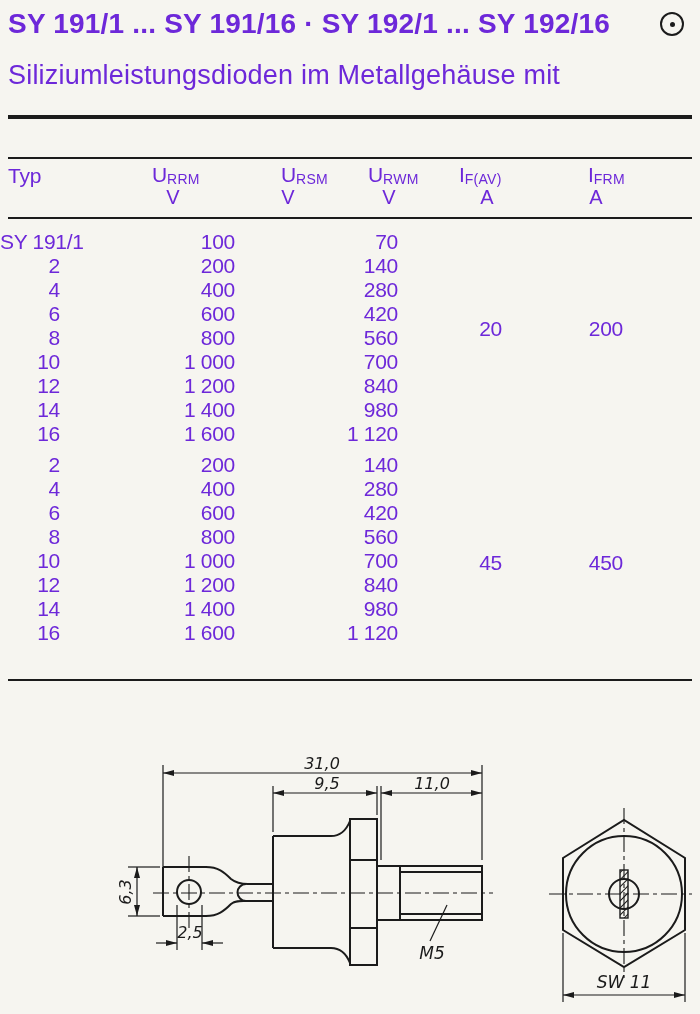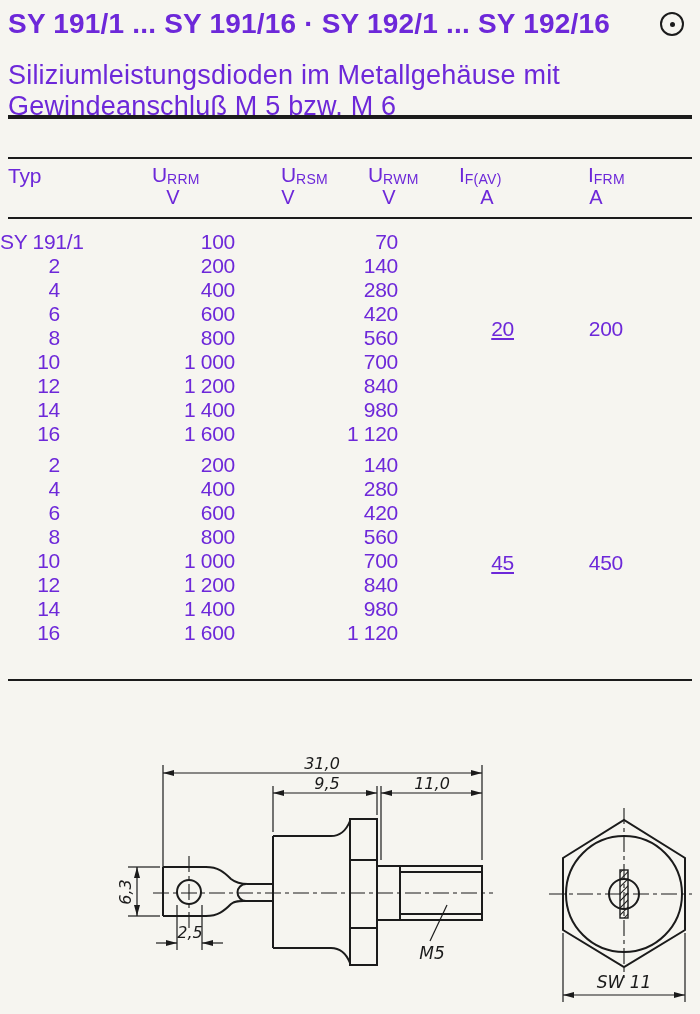--- a/index.html
+++ b/index.html
@@ -25,37 +25,36 @@
   .th .sub{font-size:14px;letter-spacing:.3px;vertical-align:-2px;}
   .unit{top:186px;font-size:20px;text-align:center;width:50px;}
   
   .section{left:0;width:700px;font-size:21px;letter-spacing:-.3px;}
   .trow{height:24px;line-height:24px;white-space:nowrap;}
   .c{display:inline-block;text-align:right;vertical-align:top;}
   .c.t{width:60px;}
   .c.u1{width:175px;}
   .c.u2{width:163px;}
   .aux{position:absolute;text-align:right;}
-  .aux.if{left:454px;width:60px;text-decoration:underline;}
+  .aux.if{left:442px;width:60px;}
   .aux.ifrm{left:543px;width:80px;}
   
   svg text{font-family:"DejaVu Sans","Liberation Sans",sans-serif;font-style:italic;fill:#1b1b1b;}
   svg .dim{font-size:16px;}
   svg .dimbig{font-size:17px;}
 </style>
 </head>
 <body>
 
 <div class="page">
 
   <div class="abs title">SY 191/1 ... SY 191/16 · SY 192/1 ... SY 192/16</div>
   <div class="abs logo"></div>
   <div class="abs subtitle">
     <div>Siliziumleistungsdioden im Metallgehäuse mit</div>
-    <div>Gewindeanschluß M 5 bzw. M 6</div>
   </div>
 
   <div class="abs rule thick"></div>
   <div class="abs rule r1"></div>
   <div class="abs rule r2"></div>
   <div class="abs rule r3"></div>
 
   <div class="abs th" style="left:8px;top:164px">Typ</div>
 
   <div class="abs th" style="left:152px"><span>U</span><span class="sub">RRM</span></div>

